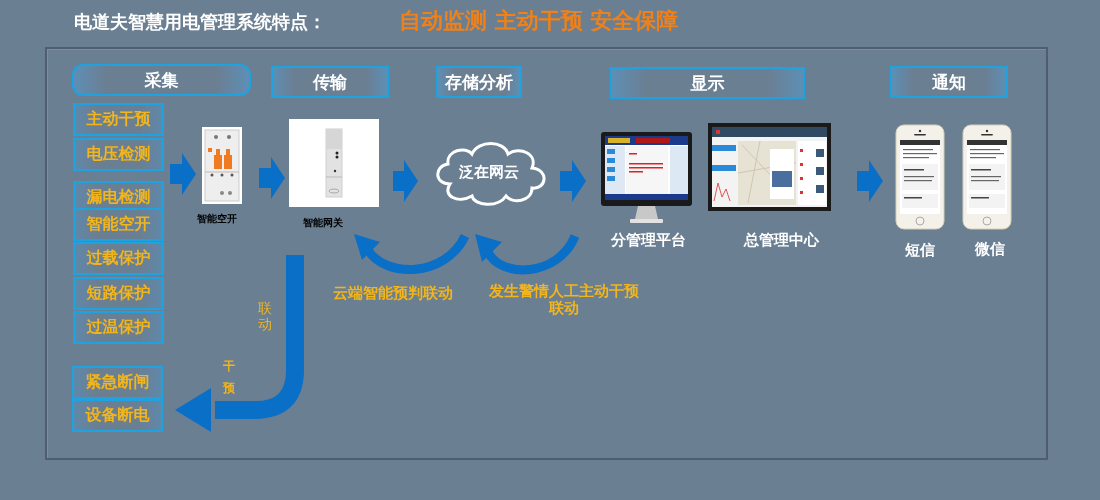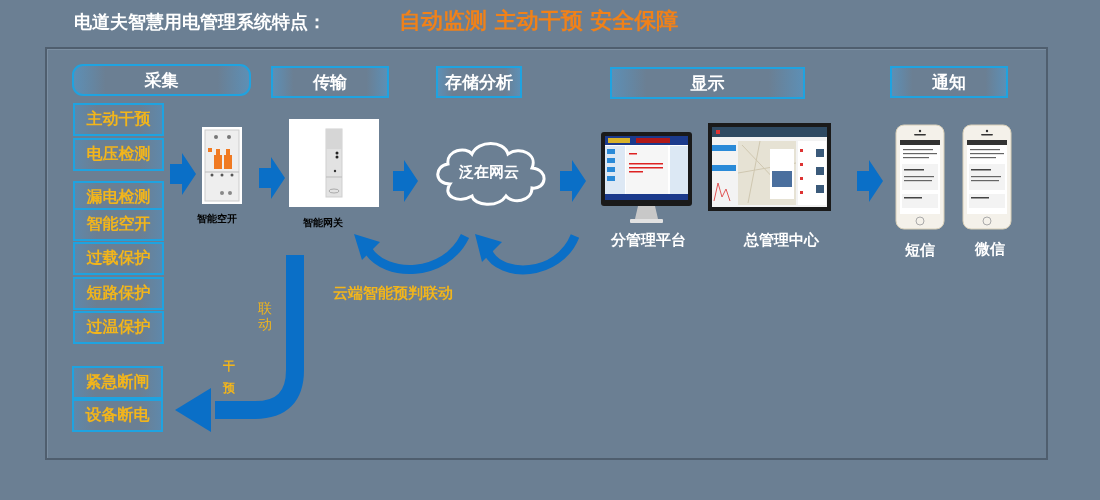--- a/index.html
+++ b/index.html
@@ -236,20 +236,22 @@
   <path d="M125,6 C105,48 45,48 28,20" fill="none" stroke="#0a6fc7" stroke-width="9"></path>
   <polygon points="14,4 40,12 22,30" fill="#0a6fc7"></polygon>
 </svg>
 <svg class="abs" style="left:470px;top:230px;" width="135" height="50">
   <path d="M105,6 C88,48 30,48 18,22" fill="none" stroke="#0a6fc7" stroke-width="9"></path>
   <polygon points="5,4 32,12 12,32" fill="#0a6fc7"></polygon>
 </svg>
 
 <div class="abs orange-note" style="left:333px;top:285px;">云端智能预判联动</div>
 <div class="abs orange-note" style="left:483px;top:283px;width:162px;">
+  <div>发生警情人工主动干预</div>
+  <div>联动</div>
 </div>
 
 <svg class="abs" style="left:175px;top:250px;" width="140" height="185">
   <path d="M120,5 L120,120 Q120,160 80,160 L40,160" fill="none" stroke="#0a6fc7" stroke-width="18"></path>
   <polygon points="0,160 36,138 36,182" fill="#0a6fc7"></polygon>
 </svg>
 
 <div class="abs vert-note" style="left:257px;top:300px;font-weight:normal;">
   <div>联</div>
   <div>动</div>

